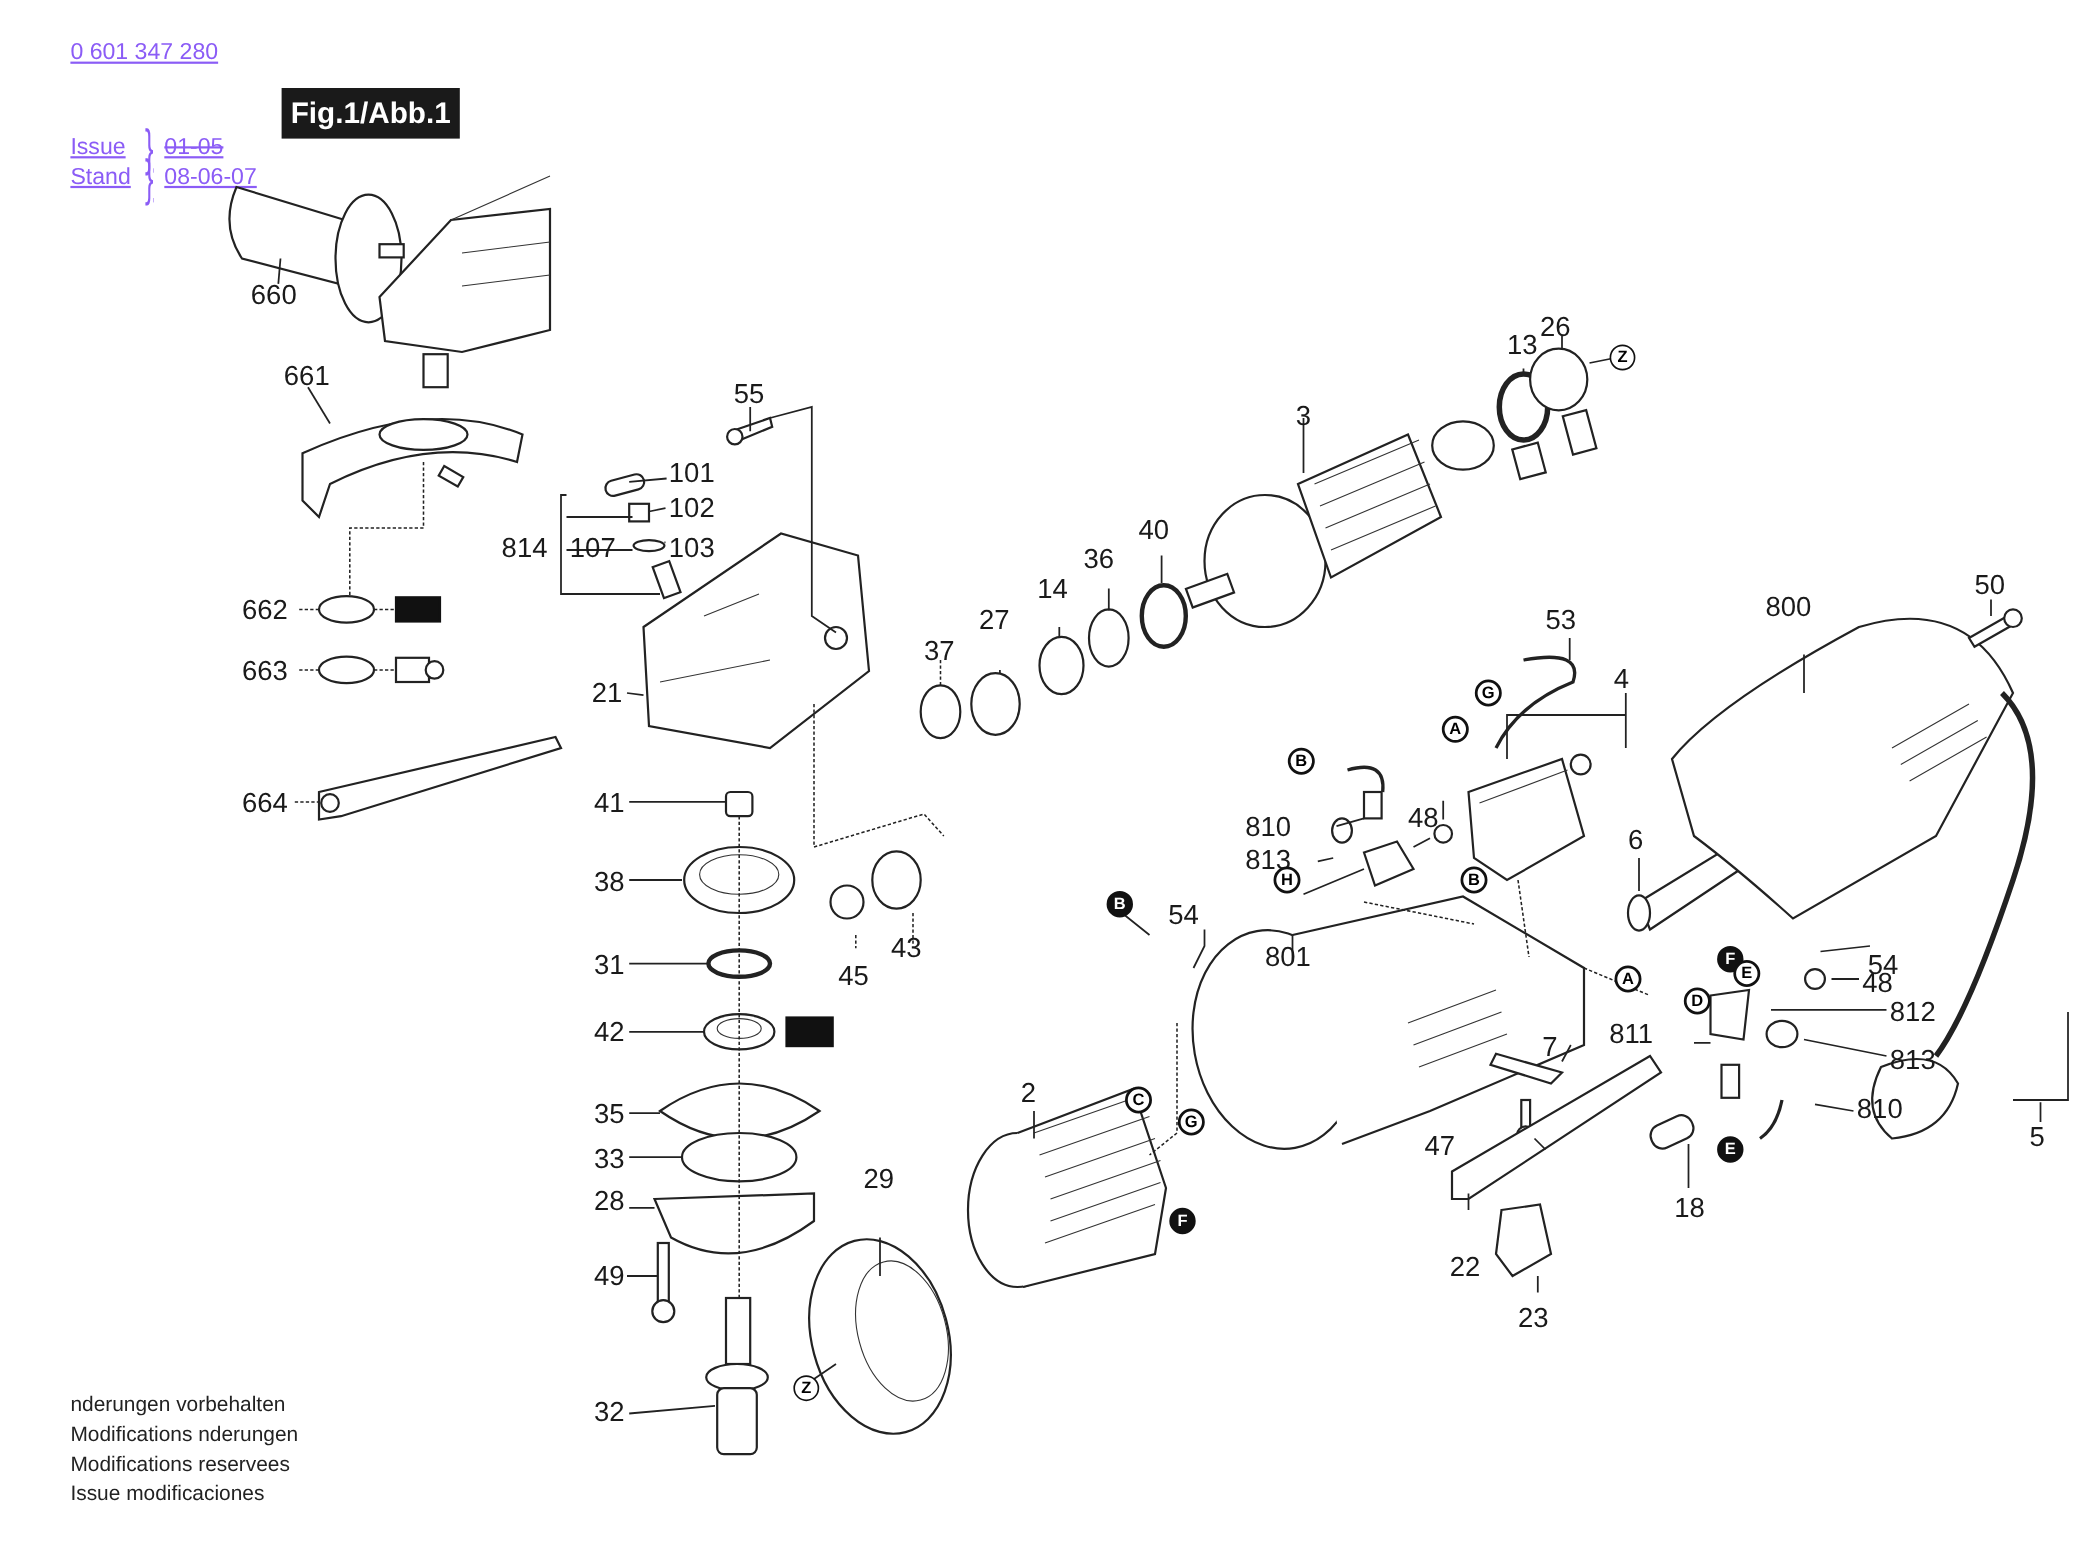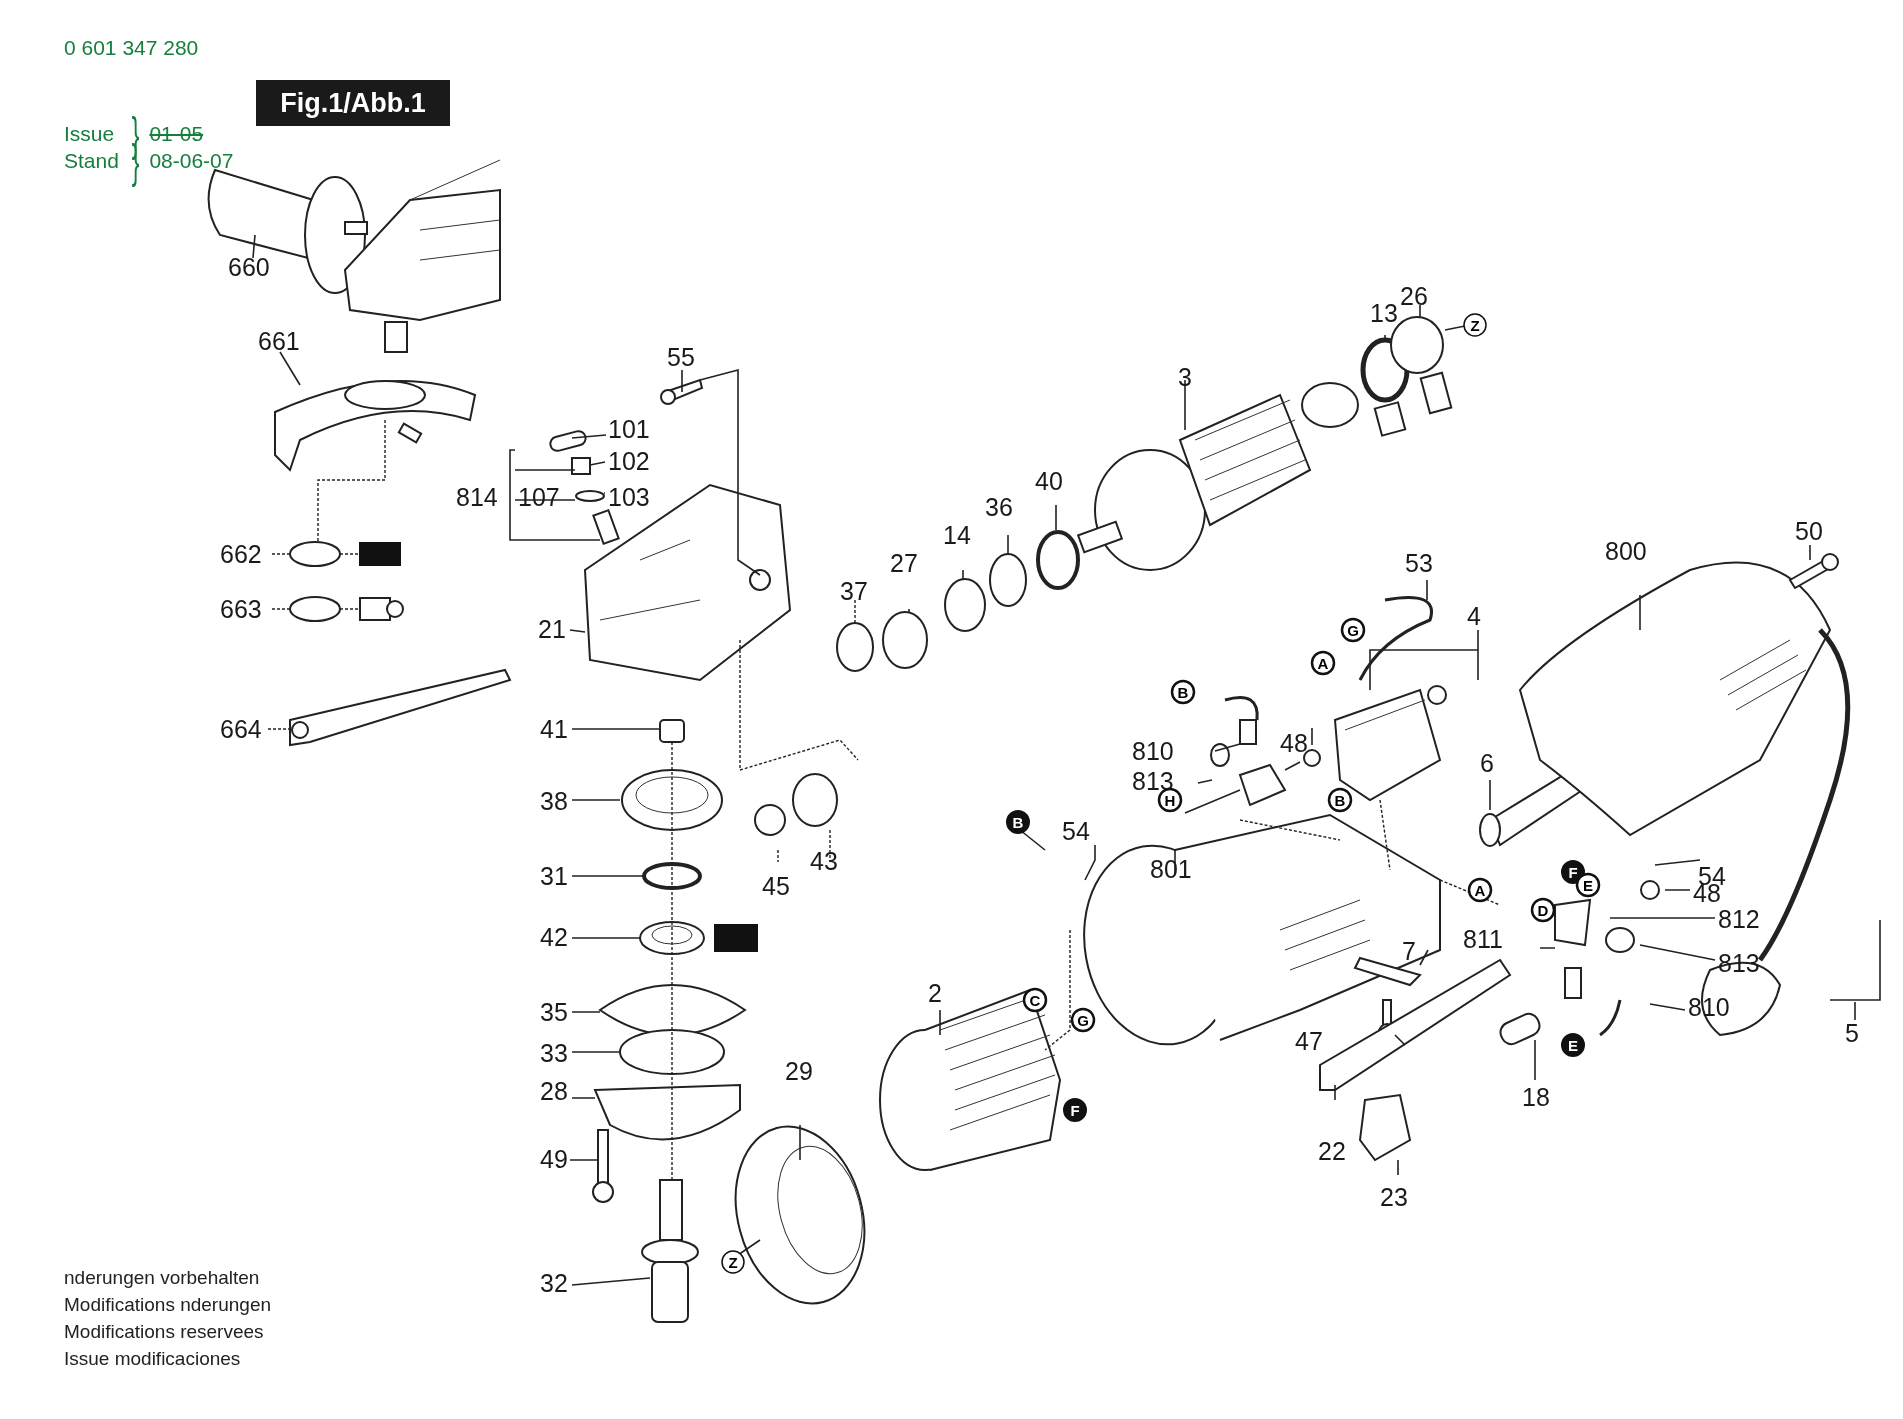--- a/index.html
+++ b/index.html
@@ -1,24 +1,24 @@
 <!DOCTYPE html>
 <html><head>
 <meta charset="utf-8">
 <style>
   html,body{margin:0;padding:0;background:#fff;}
   body{width:1903px;height:1419px;position:relative;overflow:hidden;font-family:"Liberation Sans",sans-serif;color:#1a1a1a;}
-  .hdr{position:absolute;font-size:21px;color:#15803d;}
+  .hdr{position:absolute;font-size:21px;color:#8b5cf6;text-decoration:underline;}
   #part-number{left:64px;top:36px;}
   #issue-block{left:64px;top:76px;line-height:27px;margin-top:44px;}
   #issue-block .row{display:flex;align-items:center;}
   #issue-block .lbl{width:60px;}
   #issue-block .brace{font-size:46px;line-height:0;margin:0 6px 0 4px;transform:scaleX(0.5);display:inline-block;}
   .strike{text-decoration:line-through;}
-  #fig-badge{position:absolute;left:256px;top:80px;width:194px;height:46px;background:#1a1a1a;color:#fff;font-weight:bold;font-size:27px;display:flex;align-items:center;justify-content:center;}
+  #fig-badge{position:absolute;left:256px;top:80px;width:162px;height:46px;background:#1a1a1a;color:#fff;font-weight:bold;font-size:27px;display:flex;align-items:center;justify-content:center;}
   #footer{position:absolute;left:64px;top:1264px;font-size:19px;line-height:27px;color:#222;}
   svg#diagram{position:absolute;left:0;top:0;}
   .lbl-txt{font-family:"Liberation Sans",sans-serif;font-size:25px;fill:#1a1a1a;}
   .ln{stroke:#222;stroke-width:1.6;fill:none;}
   .dash{stroke:#222;stroke-width:1.4;fill:none;stroke-dasharray:3 2;}
   .part{stroke:#222;stroke-width:2;fill:#fff;}
   .hatch{stroke:#333;stroke-width:1;fill:none;}
   .conn-w{fill:#fff;stroke:#111;stroke-width:2.5;}
   .conn-b{fill:#111;stroke:#111;stroke-width:2;}
   .conn-t{font-family:"Liberation Sans",sans-serif;font-size:15px;font-weight:bold;text-anchor:middle;dominant-baseline:central;}

